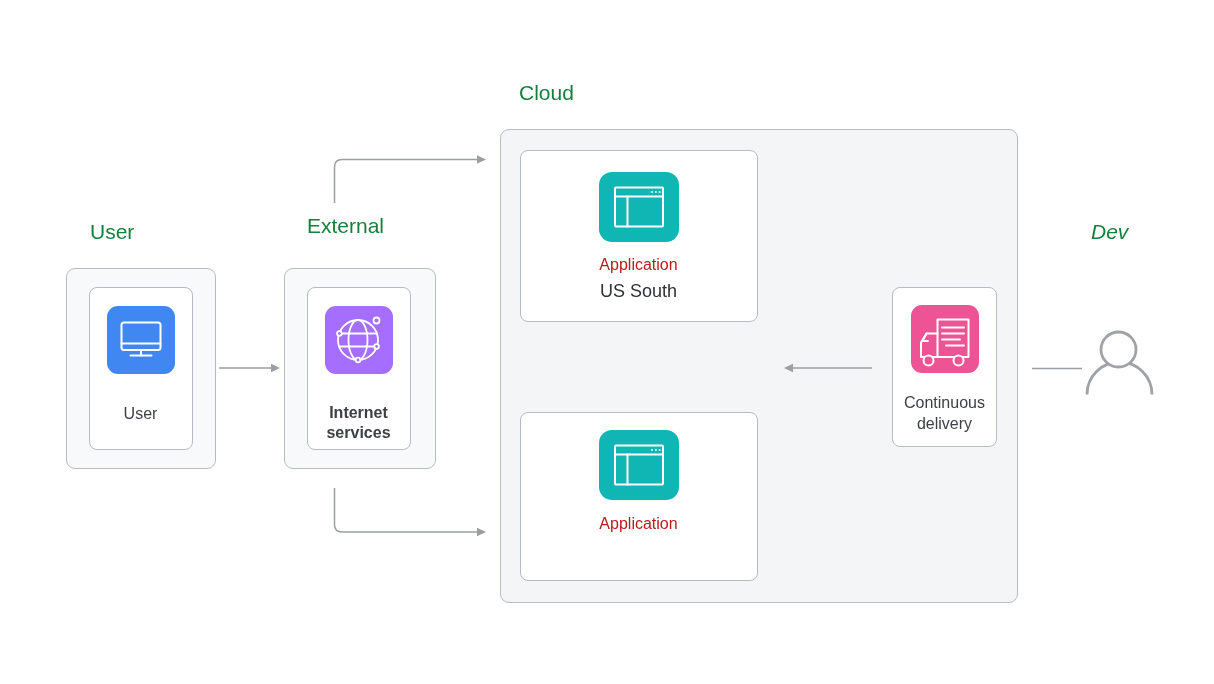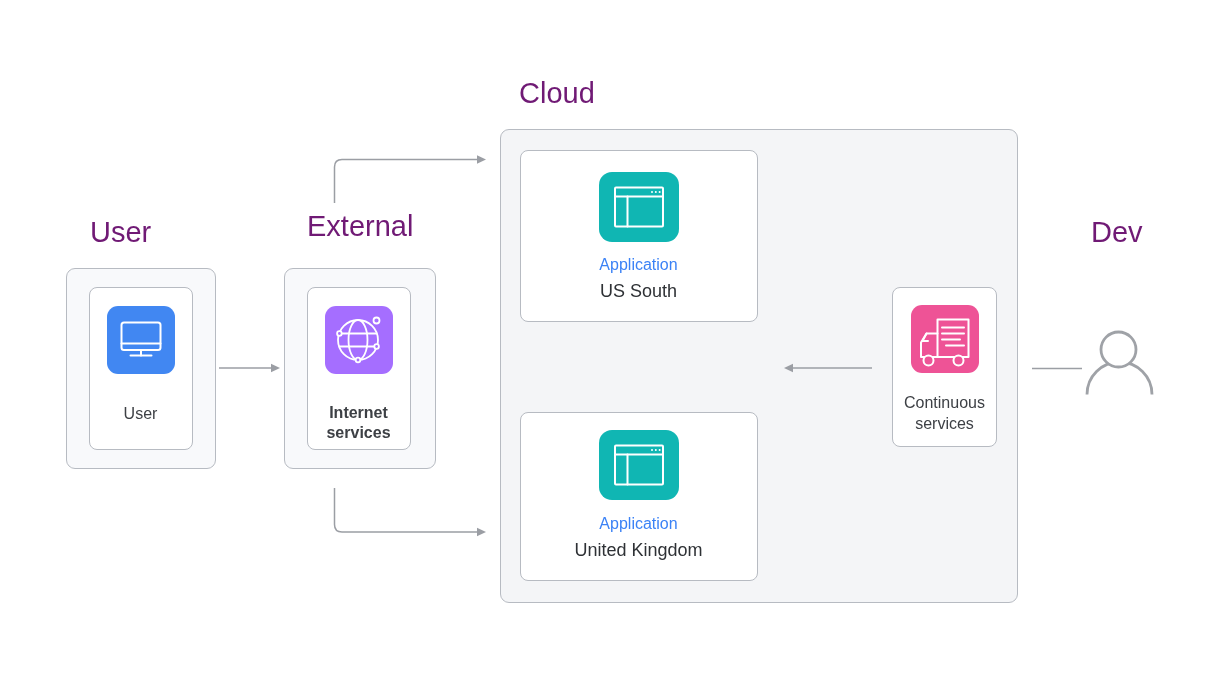--- a/index.html
+++ b/index.html
@@ -7,23 +7,23 @@
   body { font-family: "Liberation Sans", sans-serif; }
   .stage {
     position: relative;
     width: 1214px;
     height: 684px;
     background: #ffffff;
     overflow: hidden;
   }
   .zone-label {
     position: absolute;
-    font-size: 29px;
+    font-size: 21px;
     font-weight: 400;
-    color: #701a75;
+    color: #15803d;
     line-height: 28px;
     white-space: nowrap;
   }
   .group-box {
     position: absolute;
     background: #f8f9fb;
     border: 1.5px solid #b7bbc2;
     border-radius: 9px;
   }
   .cloud-box {
@@ -55,21 +55,21 @@
   .tile-app { width: 80px; height: 70px; border-radius: 13px; }
   .node-label {
     font-size: 16px;
     line-height: 20px;
     color: #3d4045;
     text-align: center;
   }
   .node-subtitle {
     font-size: 16px;
     line-height: 20px;
-    color: #3b82f6;
+    color: #b91c1c;
     text-align: center;
   }
   .node-title {
     font-size: 18px;
     line-height: 26px;
     color: #2e3135;
     text-align: center;
     white-space: nowrap;
   }
   .overlay-svg {
@@ -82,21 +82,21 @@
   .cd-card { z-index: 2; }
 </style>
 </head>
 <body>
 
 <div class="stage">
 
   <div class="zone-label" style="left:90px; top:218px;">User</div>
   <div class="zone-label" style="left:307px; top:212px;">External</div>
   <div class="zone-label" style="left:519px; top:79px;">Cloud</div>
-  <div class="zone-label" style="left:1091px; top:218px;">Dev</div>
+  <div class="zone-label" style="left:1091px; top:218px;font-style:italic;">Dev</div>
 
   <div class="group-box" style="left:66px; top:268px; width:150px; height:201px;">
     <div class="node-card" style="left:21.5px; top:17.5px; width:104px; height:163px; padding-top:18px;">
       <div class="icon-tile tile-68" style="background: rgb(65, 135, 242);">
         <svg width="68" height="68" viewBox="0 0 68 68" fill="none" stroke="#ffffff" stroke-width="2" stroke-linecap="round" stroke-linejoin="round">
           <rect x="14.5" y="16.5" width="39" height="27.5" rx="2.5"></rect>
           <line x1="14.5" y1="37.5" x2="53.5" y2="37.5"></line>
           <line x1="34" y1="44" x2="34" y2="49.5"></line>
           <line x1="23.5" y1="49.5" x2="44.5" y2="49.5"></line>
         </svg>
@@ -145,40 +145,39 @@
         <svg width="80" height="70" viewBox="0 0 80 70" fill="none" stroke="#ffffff" stroke-width="2" stroke-linecap="round" stroke-linejoin="round">
           <rect x="16" y="15.5" width="48" height="39" rx="1"></rect>
           <line x1="16" y1="24.5" x2="64" y2="24.5"></line>
           <line x1="28.5" y1="24.5" x2="28.5" y2="54.5"></line>
           <circle cx="53" cy="20" r="1" fill="#ffffff" stroke="none"></circle>
           <circle cx="56.8" cy="20" r="1" fill="#ffffff" stroke="none"></circle>
           <circle cx="60.6" cy="20" r="1" fill="#ffffff" stroke="none"></circle>
         </svg>
       </div>
       <div class="node-subtitle" style="margin-top:14px;">Application</div>
-      <div class="node-title" style="margin-top:3px;">United Kingdom</div>
     </div>
 
   </div>
 
   <div class="node-card cd-card" style="left:892px; top:287px; width:105px; height:160px; padding-top:17px;">
     <div class="icon-tile tile-68" style="background: rgb(238, 83, 150);">
       <svg width="68" height="68" viewBox="0 0 68 68" fill="none" stroke="#ffffff" stroke-width="2" stroke-linecap="round" stroke-linejoin="round">
         <rect x="26.5" y="14.5" width="31" height="37.5"></rect>
         <line x1="31" y1="22.5" x2="53" y2="22.5"></line>
         <line x1="31" y1="28.5" x2="53" y2="28.5"></line>
         <line x1="31" y1="34.5" x2="49" y2="34.5"></line>
         <line x1="35" y1="40.5" x2="53" y2="40.5"></line>
         <path d="M26.5 28.5 H15.5 L10 37.5 V52 H26.5"></path>
         <path d="M15.5 28.5 L11.5 36 H17"></path>
         <circle cx="17.5" cy="55.5" r="5" fill="#ee5396"></circle>
         <circle cx="47.5" cy="55.5" r="5" fill="#ee5396"></circle>
       </svg>
     </div>
-    <div class="node-label" style="margin-top:19px; width:92px; line-height:21px;">Continuous services</div>
+    <div class="node-label" style="margin-top:19px; width:92px; line-height:21px;">Continuous delivery</div>
   </div>
 
   <svg class="overlay-svg" viewBox="0 0 1214 684" fill="none">
 
     <g>
       <path d="M219 368 H271" stroke="#9b9ea4" stroke-width="1.5"></path>
       <polygon points="271,363.7 280,368 271,372.3" fill="#9b9ea4"></polygon>
     </g>
 
     <g>

